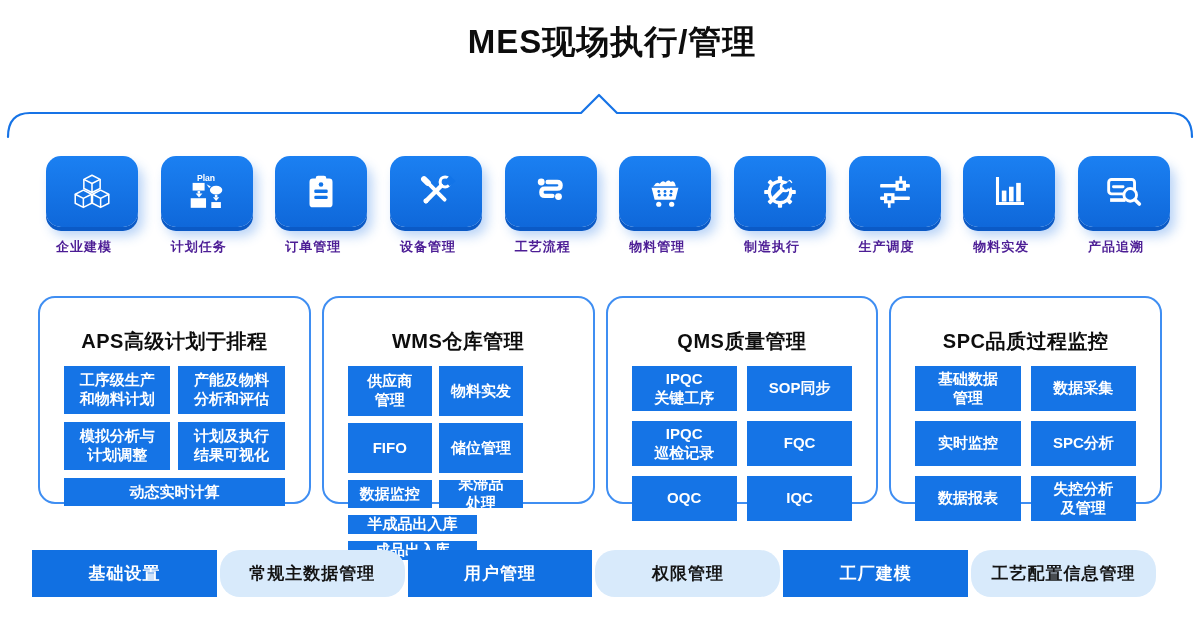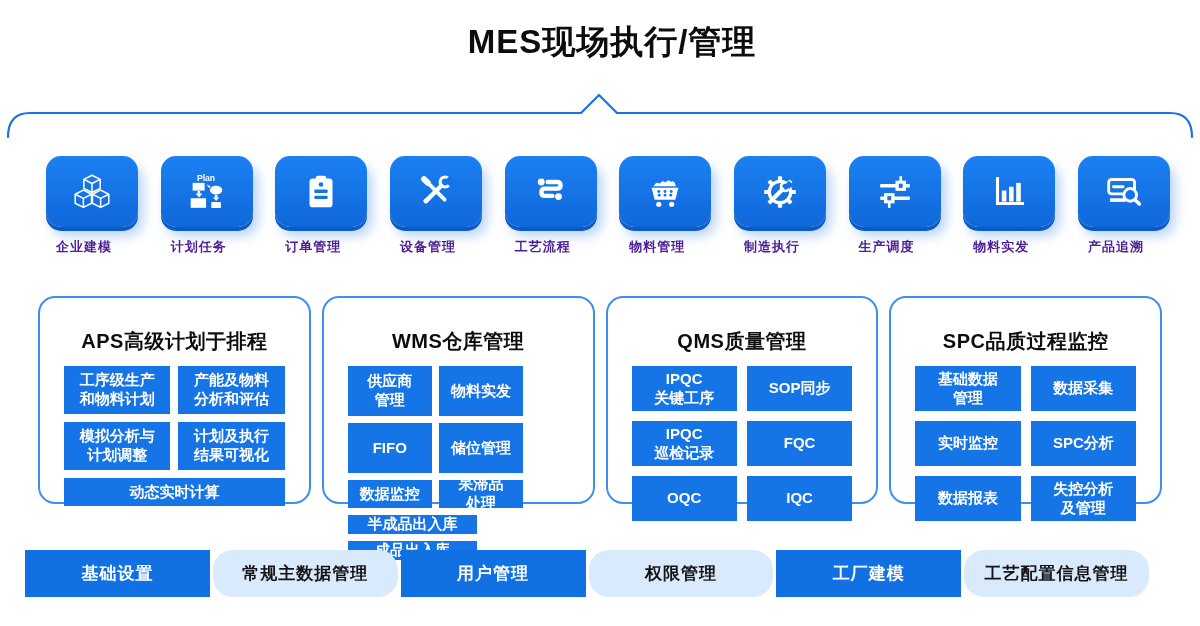--- a/index.html
+++ b/index.html
@@ -38,22 +38,22 @@
   .grid-wms { grid-template-columns:repeat(5,1fr); grid-template-rows:50px 50px 28px; gap:7px; }
   .grid-2col { grid-template-columns:1fr 1fr; grid-template-rows:45px 45px 45px; gap:10px; }
   .cell { background:#1574e6; color:#ffffff; display:flex; align-items:center; justify-content:center;
           text-align:center; font-size:15px; font-weight:700; line-height:1.25;
           white-space:pre-line; cursor:pointer; }
   .span2 { grid-column:span 2; }
   .span3 { grid-column:span 3; }
   .spanfull { grid-column:1 / -1; }
 
   
-  .footer-bar { position:absolute; top:550px; left:25px; width:1124px; height:47px;
-                display:flex; gap:3px;justify-content:flex-end; }
+  .footer-bar { position:absolute; top:550px; left:32px; width:1124px; height:47px;
+                display:flex; gap:3px; }
   .footer-seg { flex:1; display:flex; align-items:center; justify-content:center;
                 font-size:17px; font-weight:700; letter-spacing:1px; cursor:pointer; }
   .footer-seg.solid { background:#1170e2; color:#ffffff; }
   .footer-seg.light { background:#d8eafb; color:#141414;border-radius:20px; }
 </style>
 </head>
 <body>
 
 <div class="stage">
 

